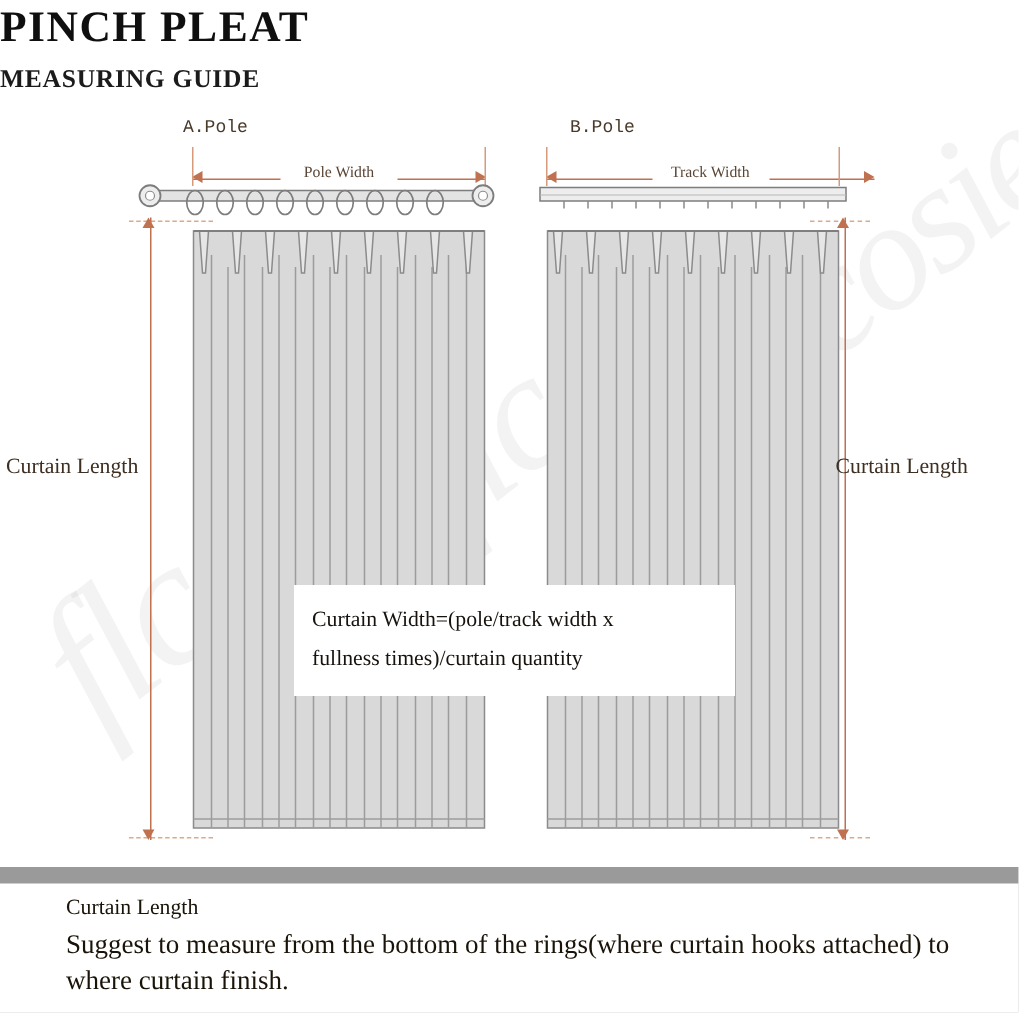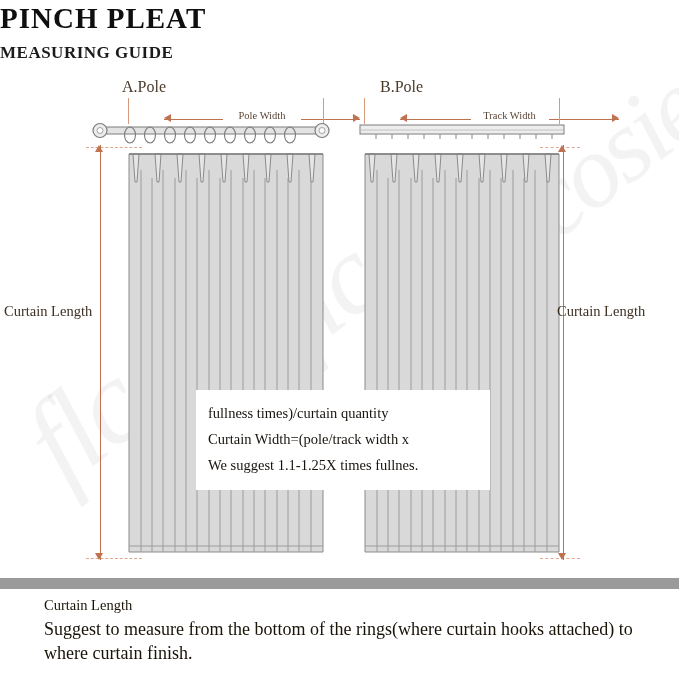--- a/index.html
+++ b/index.html
@@ -39,31 +39,31 @@
     text-align: left;
     font-size: 17px;
     font-weight: bold;
     letter-spacing: 0.5px;
     color: #1b1b1b;
   }
 
   
   .panel-caption {
     position: absolute;
-    font-size: 16px;
+    font-size: 12px;
     color: #4a3a2a;
+    font-family: Liberation Mono, monospace;
   }
   #cap-a { left: 122px; top: 78px; }
   #cap-b { left: 380px; top: 78px; }
 
   
   .wbar {
     position: absolute;
     height: 22px;
-    margin-left: 36px;
   }
   .wbar .line {
     position: absolute;
     left: 0; right: 0; top: 11px;
     height: 1px;
     background: #c0714f;
   }
   .wbar .arrow-l, .wbar .arrow-r {
     position: absolute;
     top: 6px;
@@ -393,23 +393,22 @@
   <div class="lenbar" id="lenbar-right">
     <div class="line"></div>
     <div class="arrow-t"></div>
     <div class="arrow-b"></div>
   </div>
 
   <div class="len-label" id="len-label-left">Curtain Length</div>
   <div class="len-label" id="len-label-right">Curtain Length</div>
 
   <div class="formula-box">
+    <div>Curtain Width=(pole/track width x</div>
     <div>fullness times)/curtain quantity</div>
-    <div>Curtain Width=(pole/track width x</div>
-    <div>We suggest 1.1-1.25X times fullnes.</div>
   </div>
 
   <div class="footer">
     <div class="ftop"></div>
     <div class="footer-inner">
       <div class="footer-title">Curtain Length</div>
       <div class="footer-text">Suggest to measure from the bottom of the rings(where curtain hooks attached) to where curtain finish.</div>
     </div>
   </div>
 

